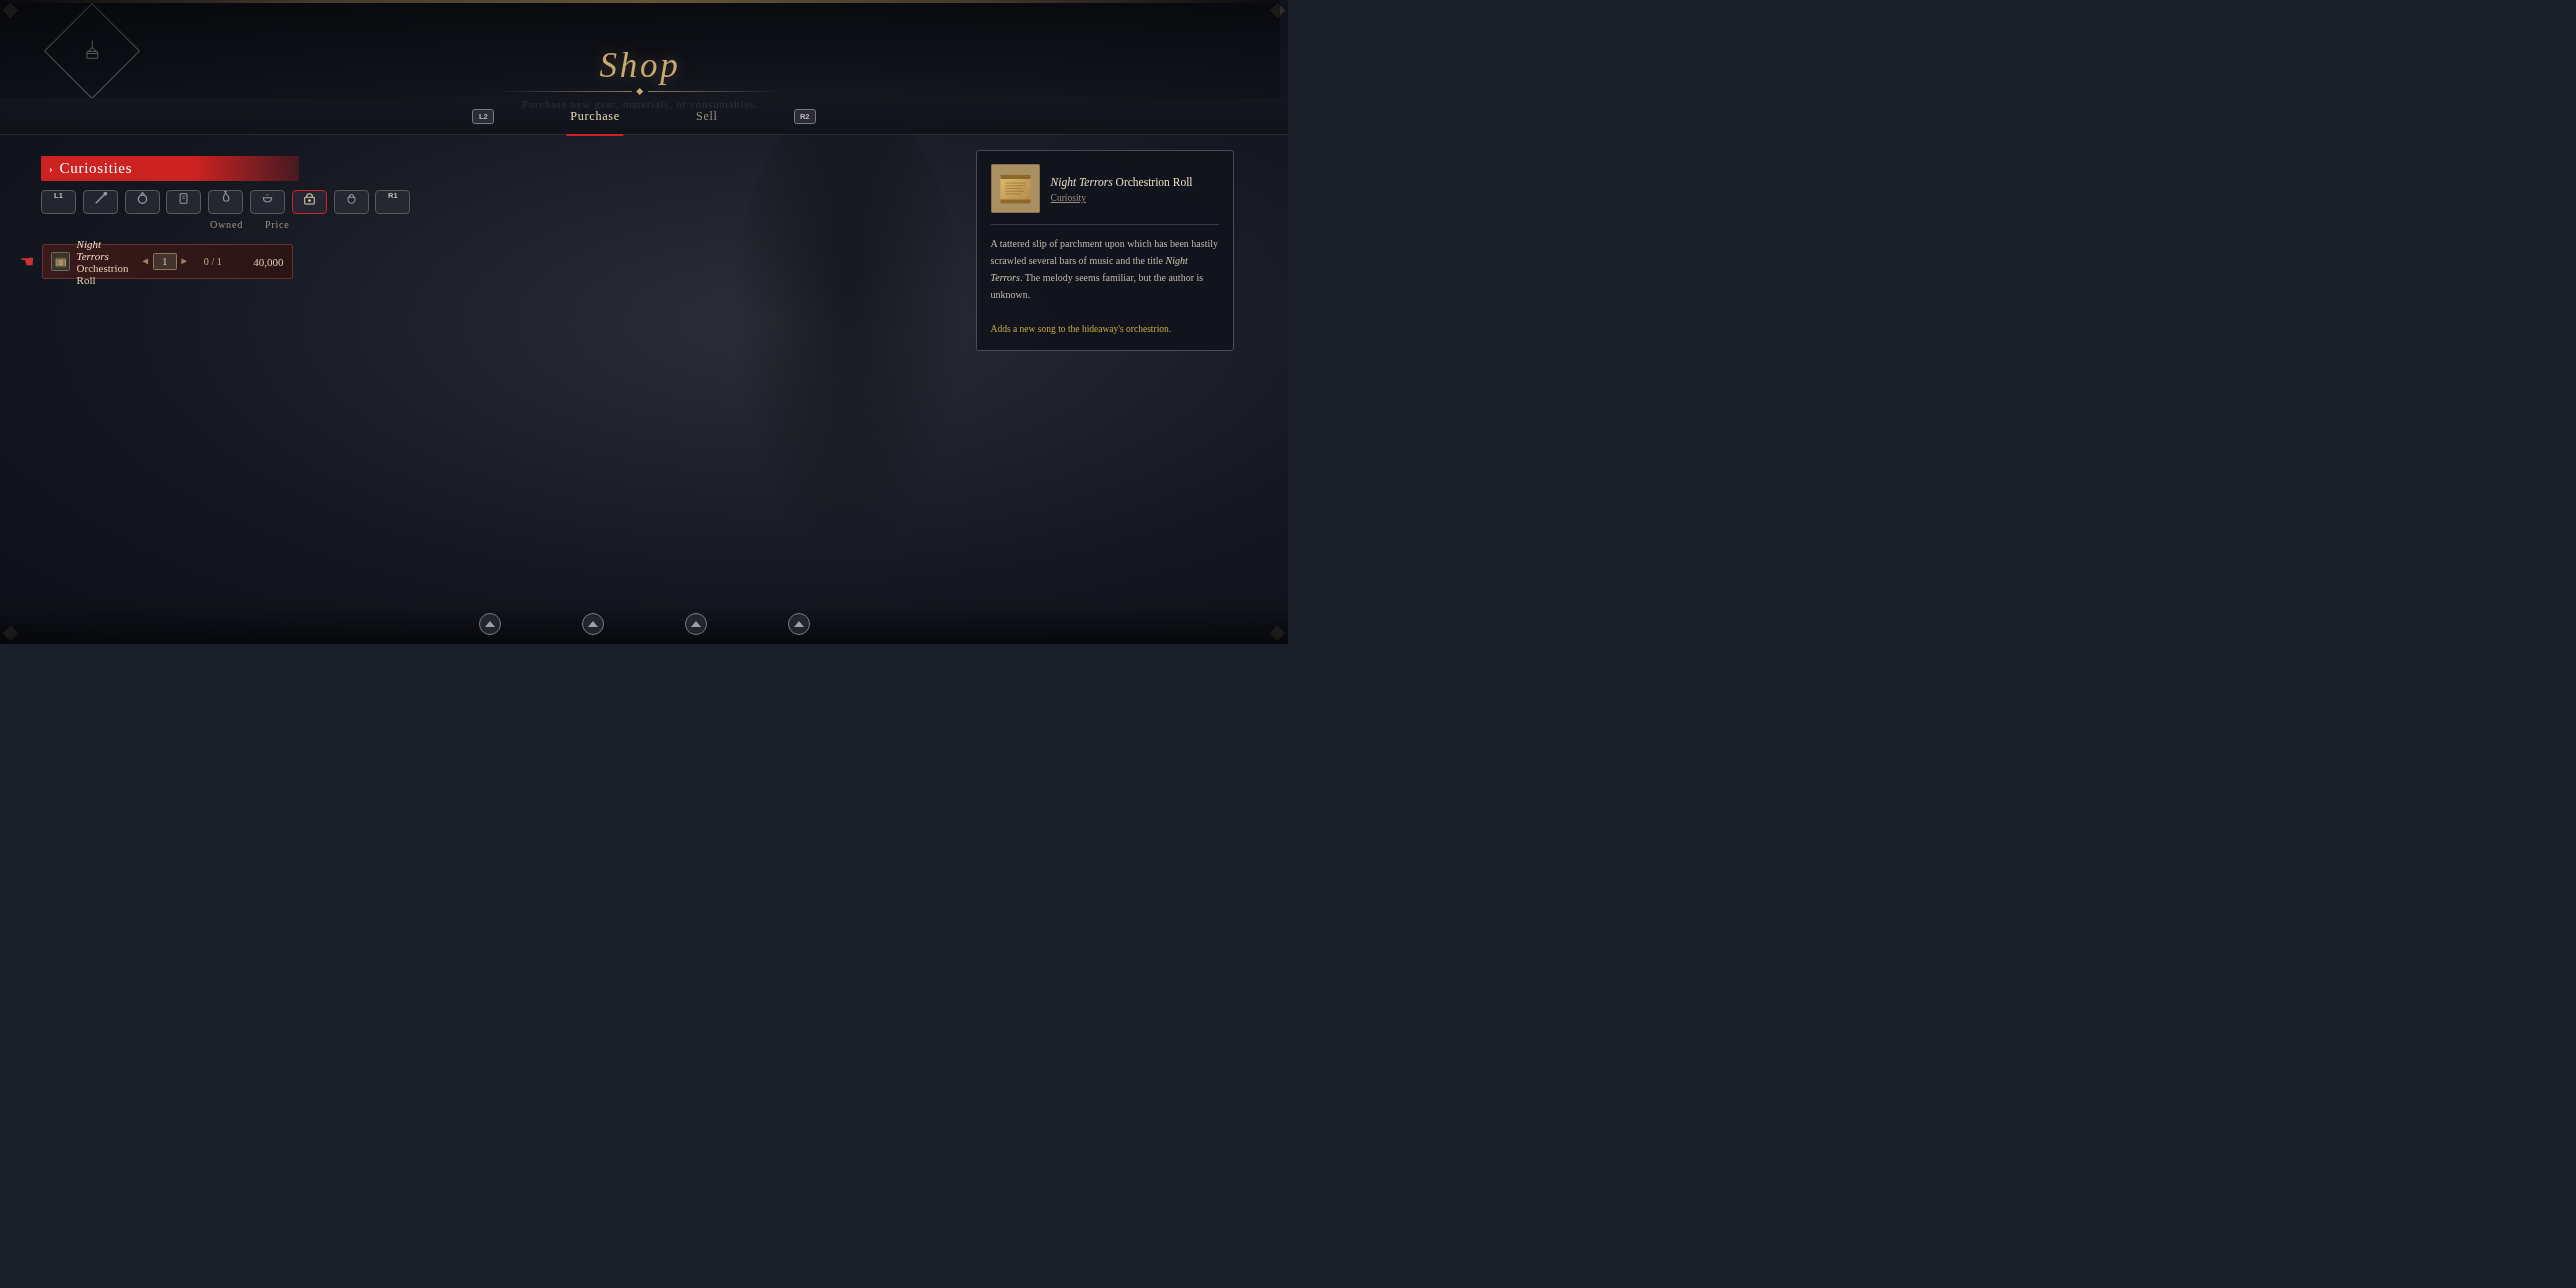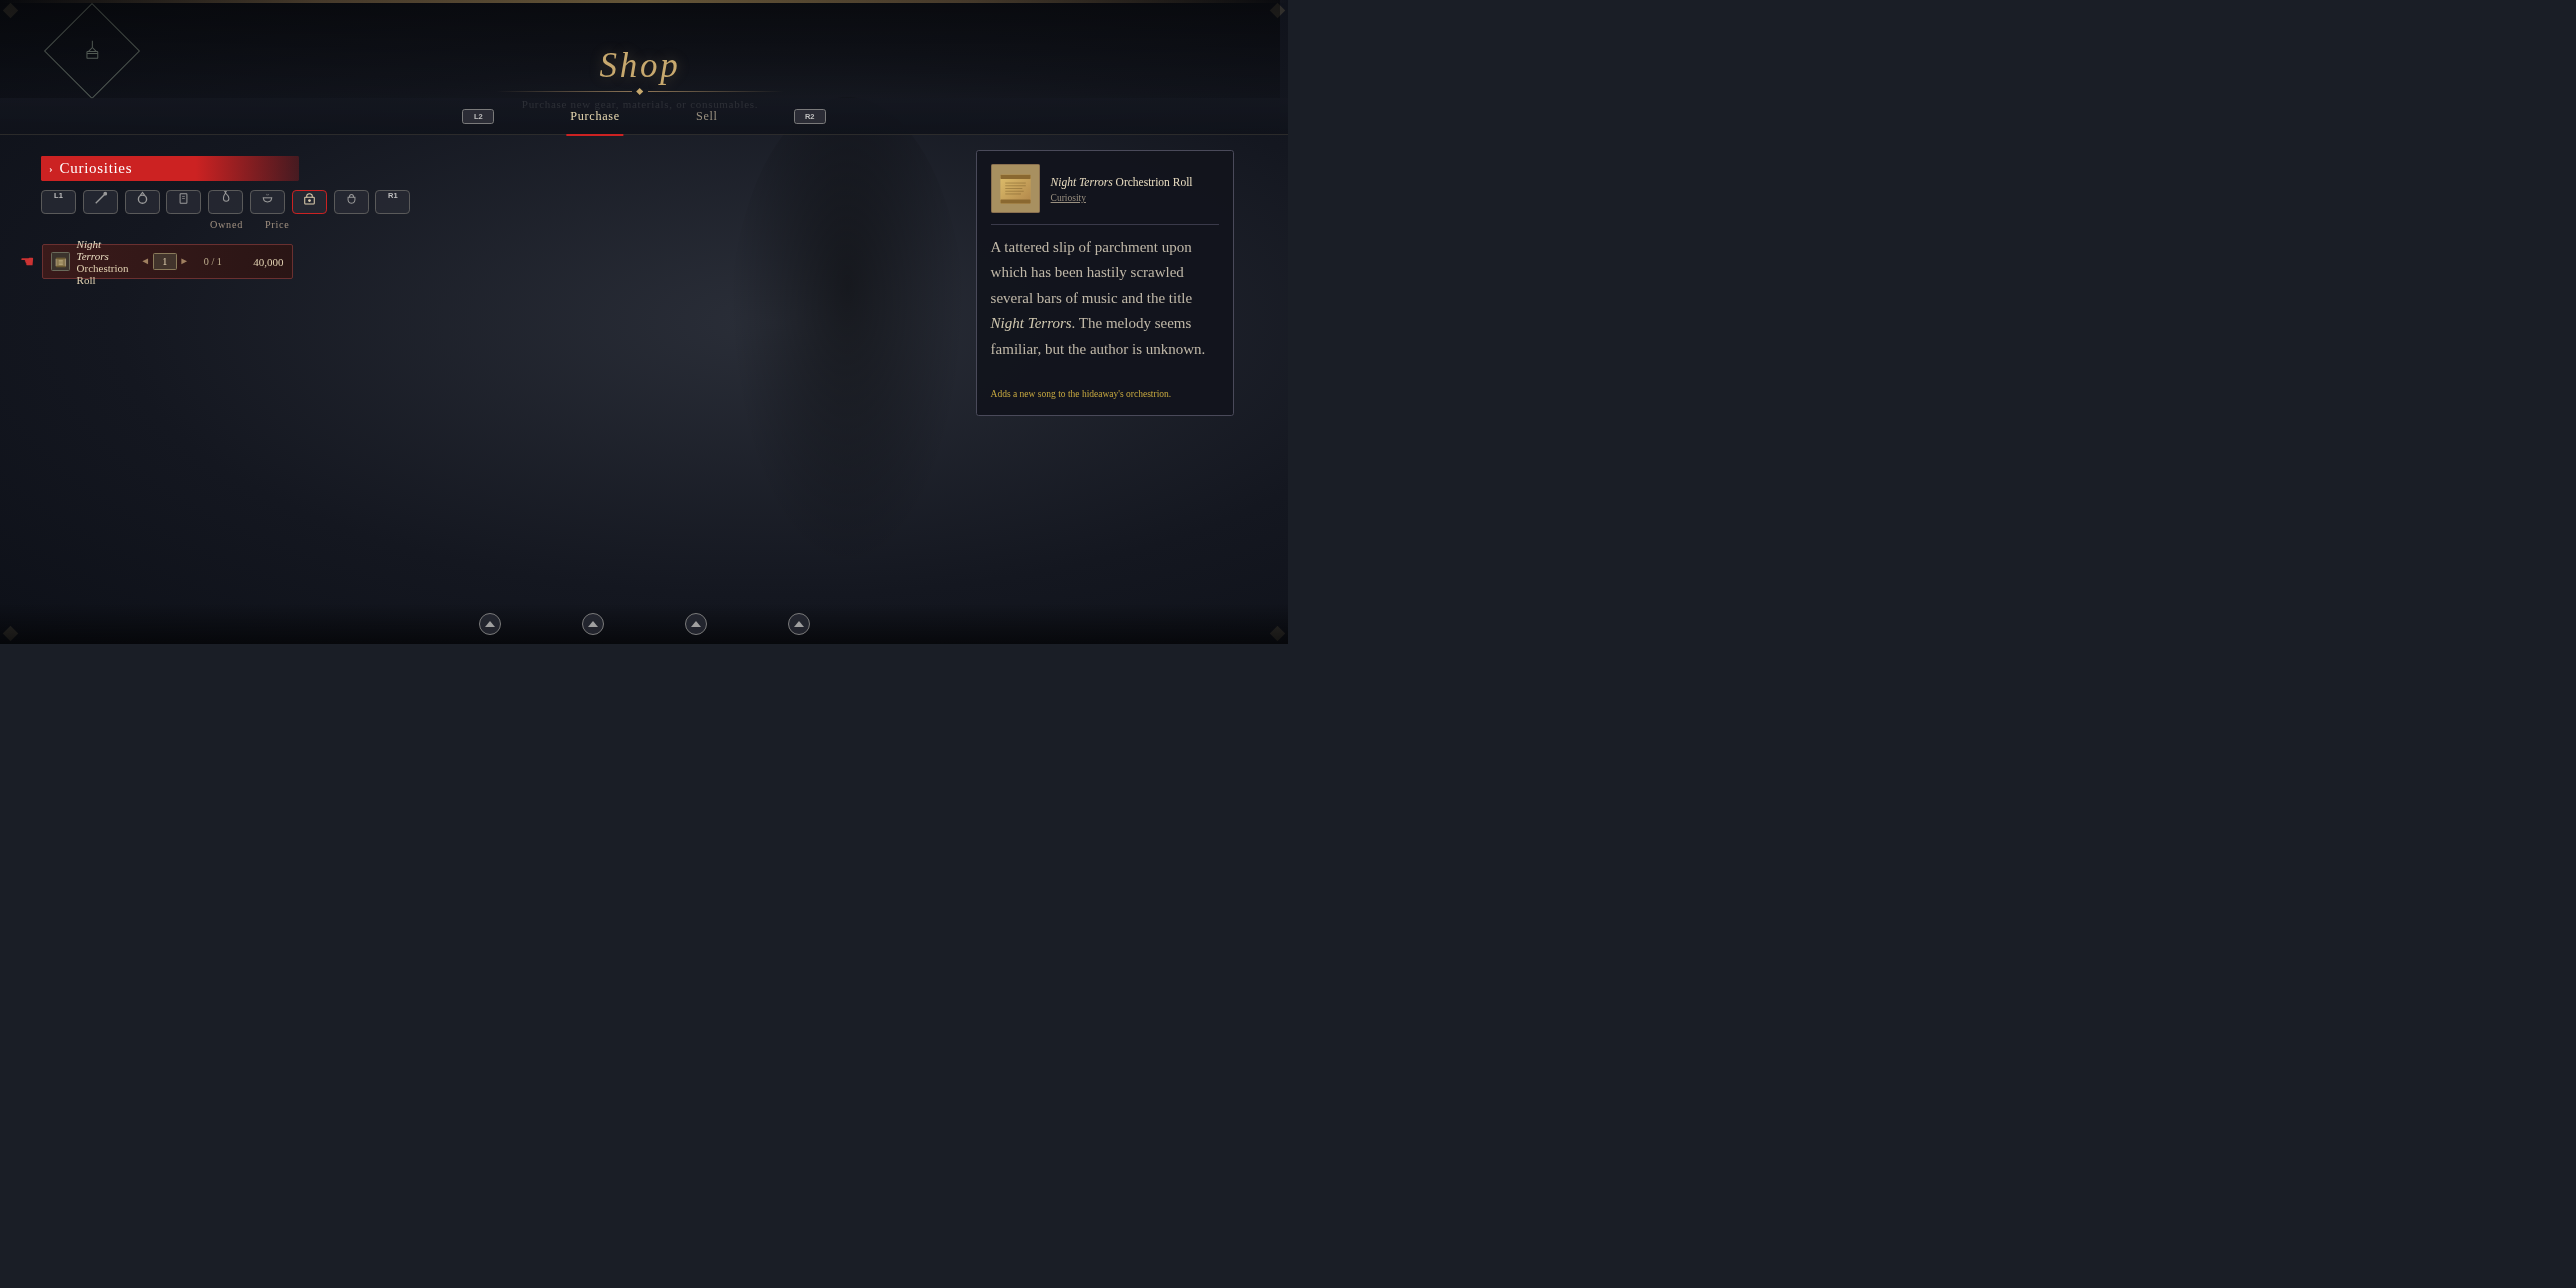--- a/index.html
+++ b/index.html
@@ -147,21 +147,21 @@
     .tab-button-group {
       display: flex;
       align-items: center;
       gap: 54px;
     }
 
     .tab-key {
       display: inline-flex;
       align-items: center;
       justify-content: center;
-      width: 32px;
+      width: 22px;
       height: 15px;
       border: 1px solid #7a7a7a;
       border-radius: 2.7px;
       background: rgba(50,50,60,0.8);
       color: #c0c0c0;
       font-size: 7.5px;
       font-family: Arial, sans-serif;
       font-weight: bold;
     }
 
@@ -434,24 +434,24 @@
     }
 
     .detail-item-type {
       font-size: 9.5px;
       color: #9a9080;
       margin-top: 2.7px;
       text-decoration: underline;
     }
 
     .detail-desc {
-      font-size: 15px;
+      font-size: 10px;
       color: #c0b8a8;
       line-height: 1.7;
-      margin-bottom: 25px;
+      margin-bottom: 19px;
     }
 
     .detail-desc em {
       font-style: italic;
       color: #d0c8b0;
     }
 
     .detail-effect {
       font-size: 9.5px;
       color: #c8a940;

